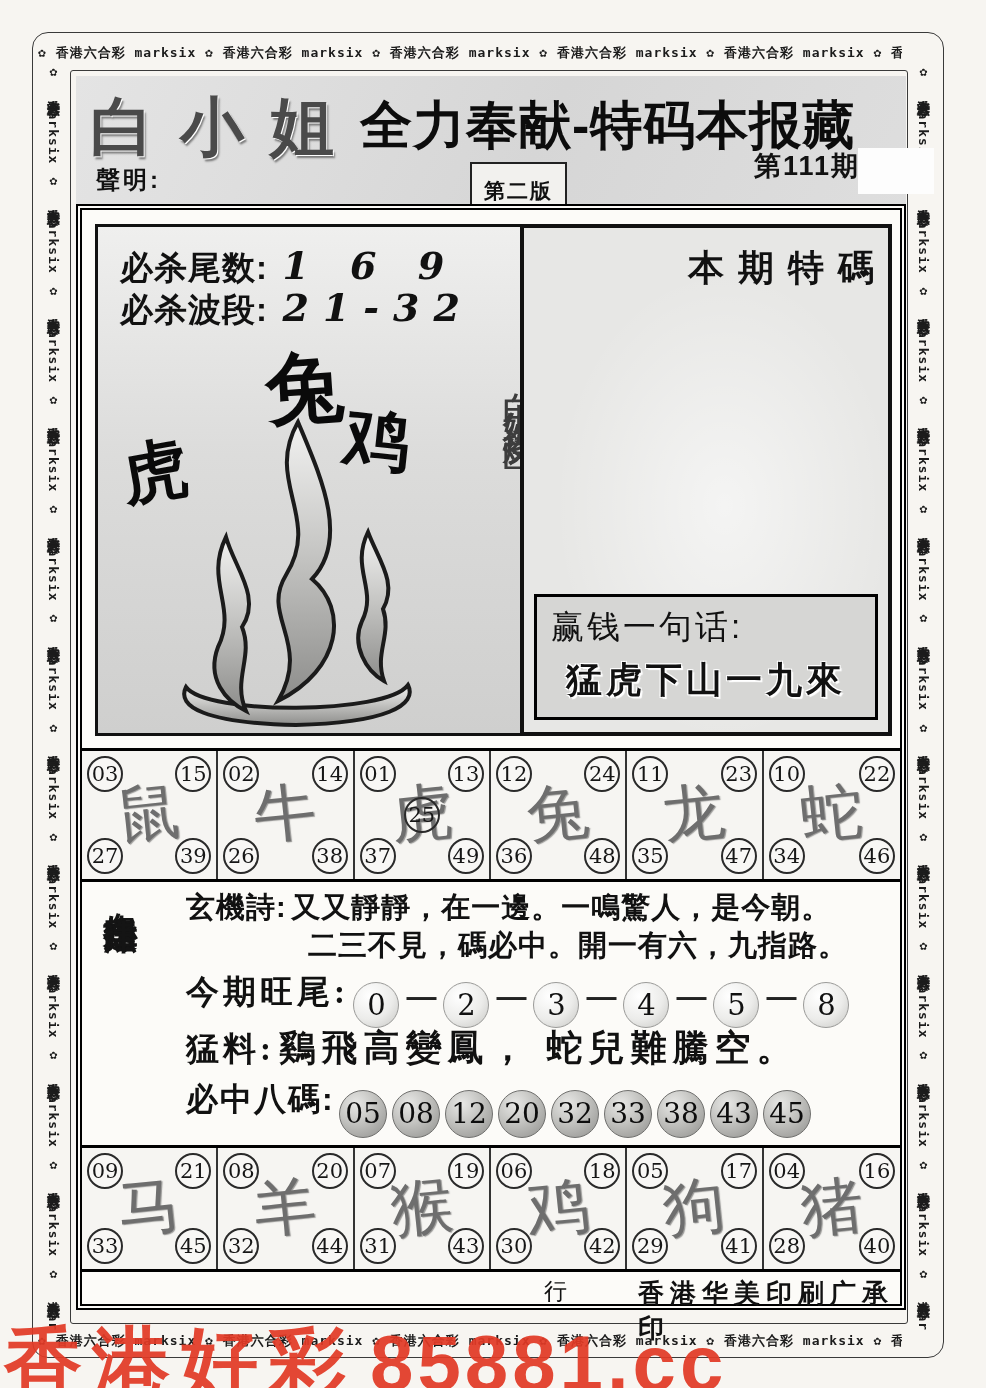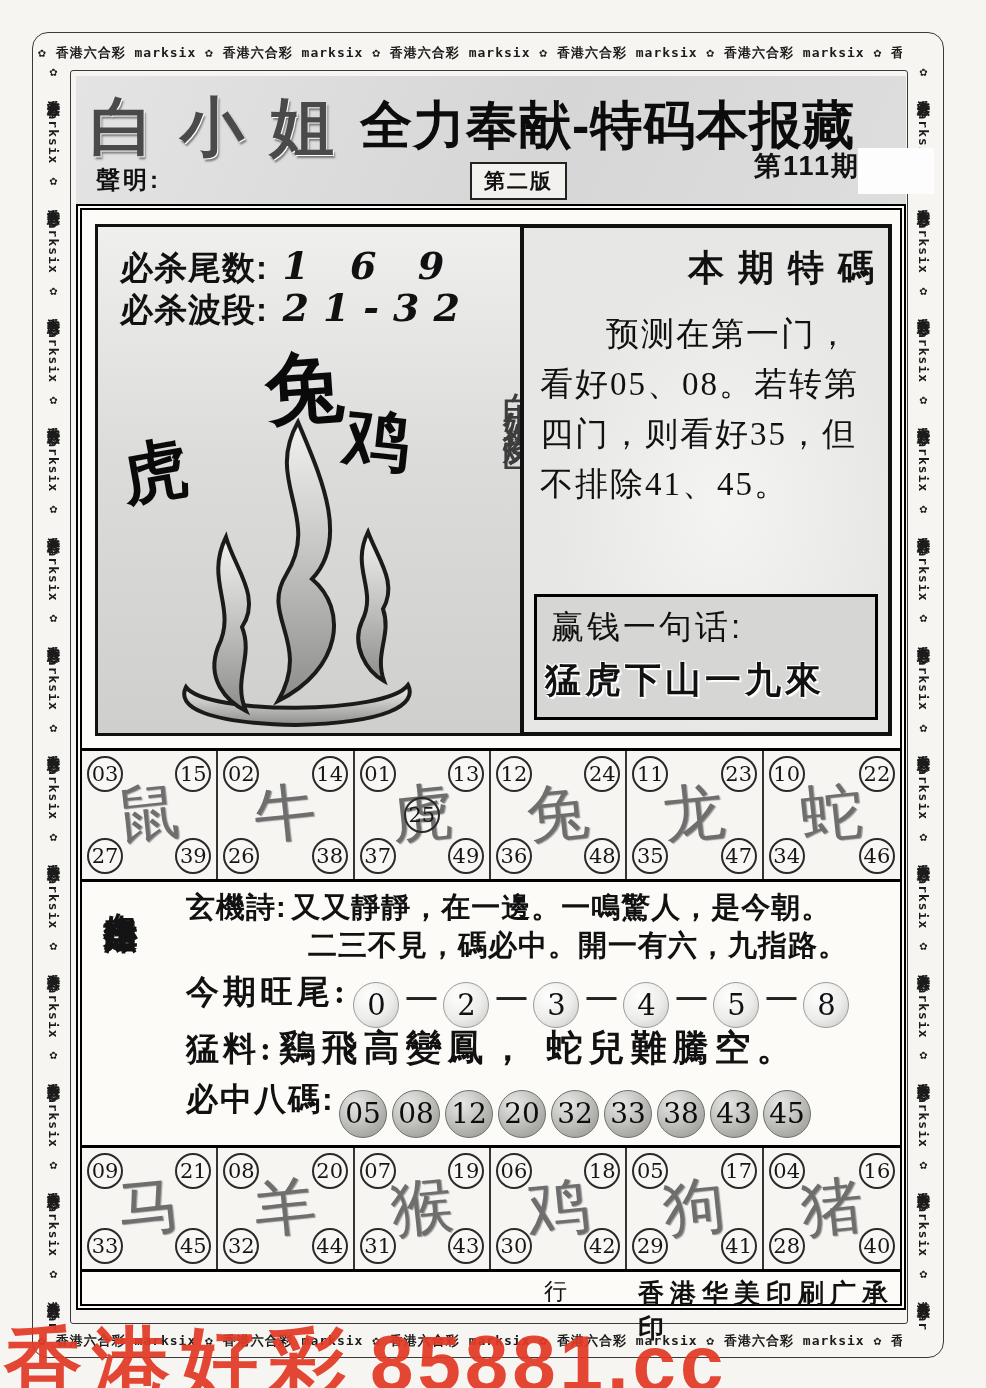--- a/index.html
+++ b/index.html
@@ -29,21 +29,21 @@
     background:linear-gradient(115deg,#e4e4e4 0%,#d6d6d6 55%,#dedede 100%); }
   .title-line { position:absolute; left:14px; top:8px; white-space:nowrap; }
   .brand { display:inline-block; font-size:64px; font-weight:bold; color:#4a4a4a;
     letter-spacing:26px; font-family:"DejaVu Serif", serif;
     text-shadow:1px 1px 0 #fff, 2px 3px 2px rgba(0,0,0,.45); }
   .main-title { display:inline-block; font-size:52px; font-weight:bold; color:#0c0c0c;
     letter-spacing:1px; vertical-align:6px; }
   .statement { position:absolute; left:20px; top:88px; font-size:24px; font-weight:bold;
     letter-spacing:3px; }
   .edition-box { position:absolute; left:394px; top:86px; border:2px solid #222;
-    background:#f2f1ee; font-size:21px; font-weight:bold; padding:3px 12px; letter-spacing:2px;}
+    background:#f2f1ee; font-size:21px; font-weight:bold; padding:13px 12px; letter-spacing:2px;}
   .issue { position:absolute; left:678px; top:72px; font-size:27px; font-weight:bold;
     letter-spacing:2px; }
   .header-white-box { position:absolute; left:858px; top:148px; width:76px; height:46px;
     background:#fdfdfd; z-index:4; }
   
   .main-box { position:absolute; left:76px; top:204px; width:830px; height:1106px;
     border:6px double #000; background:#fcfbf8; }
   
   .panels { position:absolute; left:0; top:0; width:818px; height:538px; }
   .left-panel { position:absolute; left:13px; top:14px; width:452px; height:512px;
@@ -66,23 +66,23 @@
     border:4px solid #111; background:#e7e7e5; }
   .right-panel::before { content:""; position:absolute; inset:0;
     background:radial-gradient(ellipse at 55% 55%, rgba(255,255,255,.55), rgba(255,255,255,0) 60%); }
   .rp-title { position:relative; text-align:right; margin-top:16px; font-size:36px;
     font-weight:bold; letter-spacing:14px; font-family:"Liberation Serif", serif; }
   .rp-pred { position:relative; margin:16px 16px 0 16px; font-size:33px; line-height:1.52;
     font-family:"Liberation Serif", serif; text-indent:2em; letter-spacing:2px; }
   .win-box { position:absolute; left:10px; bottom:12px; width:344px; height:126px;
     border:3px solid #000; background:#d6d6d4; }
   .win-label { margin:8px 0 0 14px; font-size:33px; font-weight:normal; letter-spacing:3px; }
-  .win-phrase { margin:6px 0 0 8px; font-size:36px; font-weight:bold; letter-spacing:4px;
+  .win-phrase { margin:6px 0 0 0; font-size:36px; font-weight:bold; letter-spacing:4px;
     font-family:Liberation Mono, monospace;
-    text-shadow:-1px -1px 0 #fff,1px -1px 0 #fff,-1px 1px 0 #fff,2px 2px 1px #fff; }
+    text-shadow:-1px -1px 0 #fff,1px -1px 0 #fff,-1px 1px 0 #fff,2px 2px 1px #fff;text-align:center; }
   
   .zrow { position:absolute; left:0; width:818px; display:grid;
     grid-template-columns:repeat(6,1fr); background:#f6f5f2;
     border-top:3px solid #000; border-bottom:3px solid #000; }
   .zrow1 { top:538px; height:134px; }
   .zrow2 { top:935px; height:127px; }
   .zcell { position:relative; border-right:2px solid #333; }
   .zcell:last-child { border-right:none; }
   .znum { position:absolute; width:36px; height:36px; border:2px solid #2a2a2a;
     border-radius:50%; font-size:21px; line-height:32px; text-align:center;
@@ -182,21 +182,20 @@
         </svg>
 
         <span class="animal-char achar-top">兔</span>
         <span class="animal-char achar-left">虎</span>
         <span class="animal-char achar-right">鸡</span>
         <div class="burn-caption">白小姐炎烧区</div>
       </div>
 
       <div class="right-panel">
         <div class="rp-title">本期特碼</div>
-        <div class="rp-pred">预测在第一门，看好05、08。若转第四门，则看好35，但不排除41、45。</div>
         <div class="win-box">
           <div class="win-label">赢钱一句话:</div>
           <div class="win-phrase">猛虎下山一九來</div>
         </div>
       </div>
     </div>
 
     <div class="zrow zrow1" id="zrow-top">
   <div class="zcell">
     <span class="znum tl">03</span>

